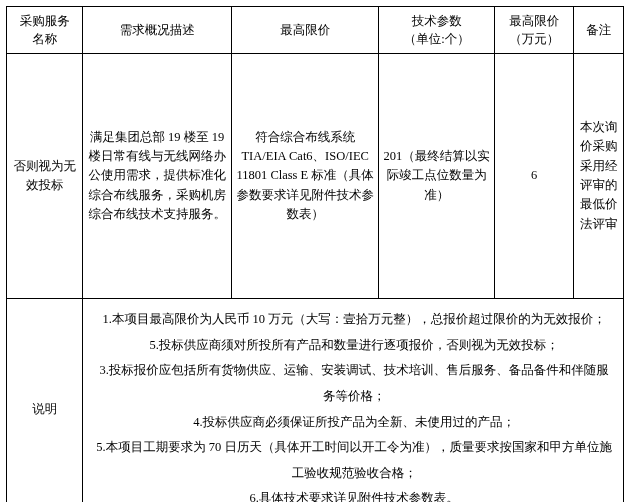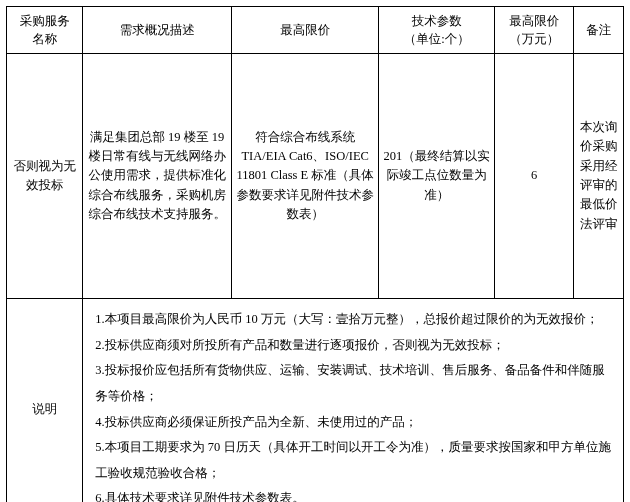--- a/index.html
+++ b/index.html
@@ -90,20 +90,21 @@
   .row-notes td.notes-body {
     text-align: left;
     vertical-align: top;
     padding: 8px 10px 8px 12px;
     font-size: 12.5px;
     line-height: 2.05;
   }
   .notes-body .note-line {
     display: block;
     white-space: normal;
+    text-align: center;
   }
 </style>
 </head>
 <body>
 
 <div class="sheet">
   <table class="req-table">
     <colgroup>
       <col class="c1">
         <col class="c2">
@@ -143,21 +144,21 @@
         <td class="cell-desc">满足集团总部 19 楼至 19 楼日常有线与无线网络办公使用需求，提供标准化综合布线服务，采购机房综合布线技术支持服务。</td>
         <td class="cell-tech">符合综合布线系统 TIA/EIA Cat6、ISO/IEC 11801 Class E 标准（具体参数要求详见附件技术参数表）</td>
         <td class="cell-qty">201（最终结算以实际竣工点位数量为准）</td>
         <td class="cell-price">6</td>
         <td class="cell-remark">本次询价采购采用经评审的最低价法评审</td>
       </tr>
       <tr class="row-notes">
         <td class="notes-label">说明</td>
         <td class="notes-body" colspan="5">
           <span class="note-line">1.本项目最高限价为人民币 10 万元（大写：壹拾万元整），总报价超过限价的为无效报价；</span>
-          <span class="note-line">2.投标供应商须对所投所有产品和数量进行逐项报价，否则视为无效投标；</span>
+          <span class="note-line">5.投标供应商须对所投所有产品和数量进行逐项报价，否则视为无效投标；</span>
           <span class="note-line">3.投标报价应包括所有货物供应、运输、安装调试、技术培训、售后服务、备品备件和伴随服务等价格；</span>
           <span class="note-line">4.投标供应商必须保证所投产品为全新、未使用过的产品；</span>
           <span class="note-line">5.本项目工期要求为 70 日历天（具体开工时间以开工令为准），质量要求按国家和甲方单位施工验收规范验收合格；</span>
           <span class="note-line">6.具体技术要求详见附件技术参数表。</span>
         </td>
       </tr>
     </tbody>
   </table>
 </div>
 

